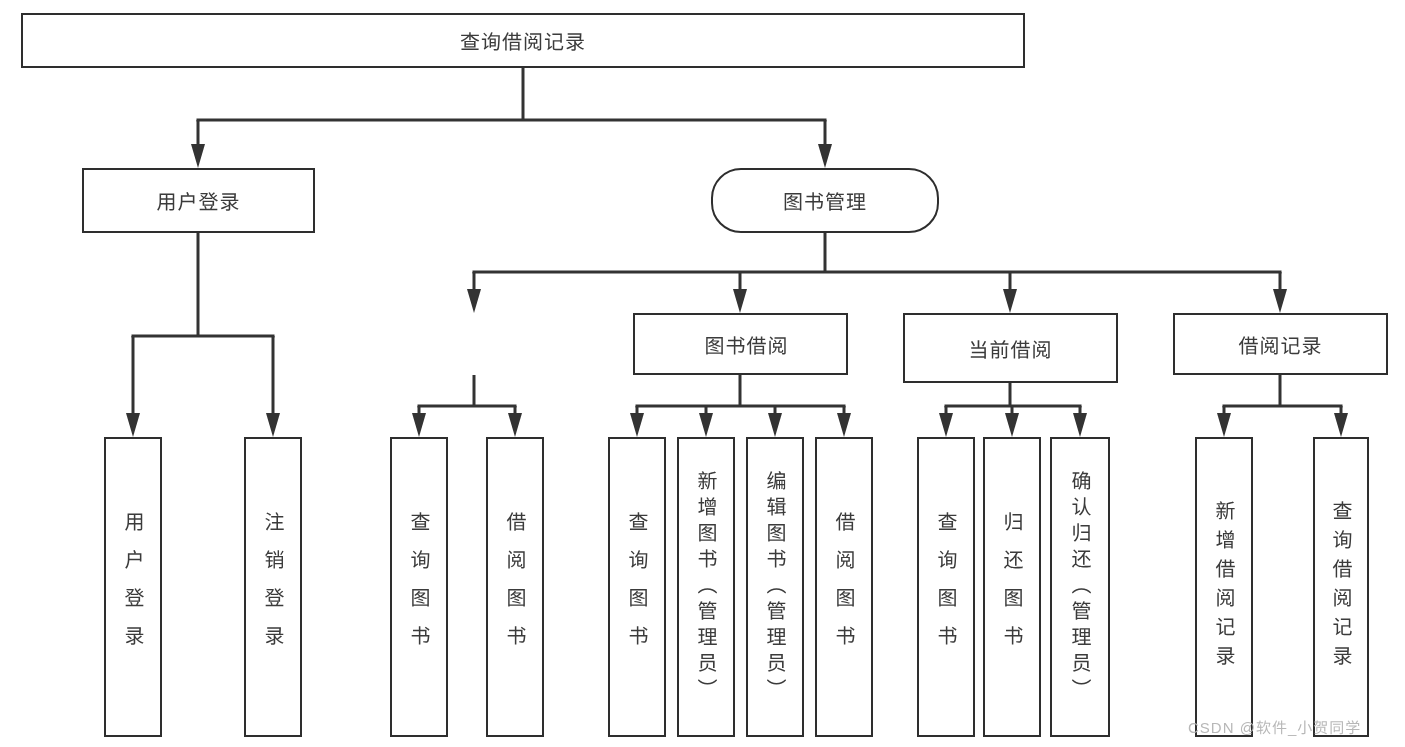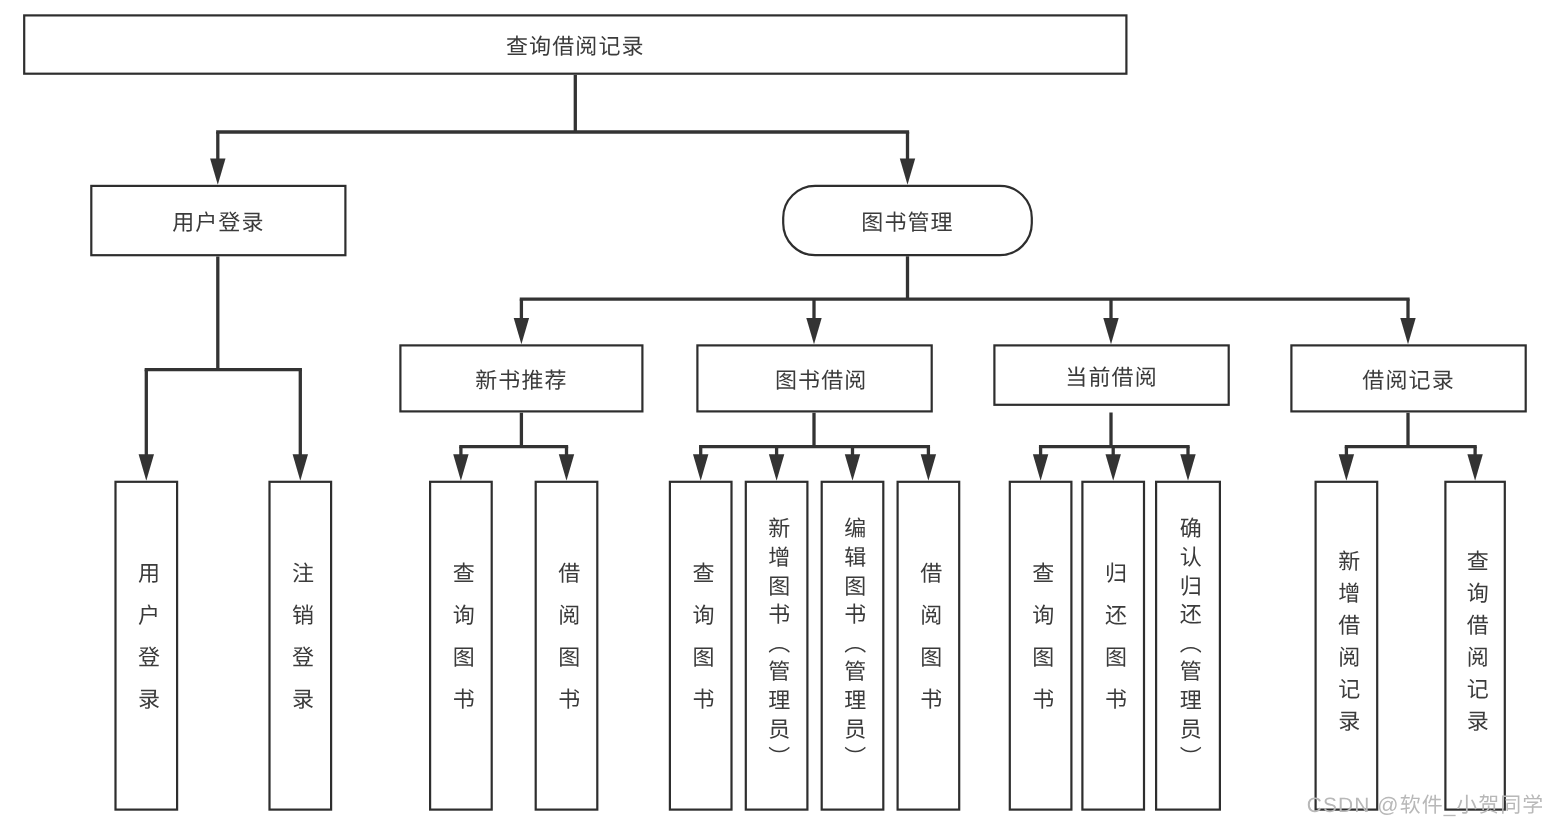--- a/index.html
+++ b/index.html
@@ -43,21 +43,21 @@
   }
   .ls4 span{letter-spacing:18px;}
   .ls6 span{letter-spacing:9px;}
   .ls9 span{letter-spacing:6px;}
   svg.wires{position:absolute;left:0;top:0;z-index:1;}
   svg.wires line{stroke:#333333;stroke-width:3;}
   svg.wires polygon{fill:#333333;stroke:none;}
   .watermark{
     position:absolute;
     left:1188px;top:716px;
-    font-size:19px;
+    font-size:15px;
     color:#b8b8b8;
     letter-spacing:1px;
     z-index:3;
     white-space:nowrap;
   }
 </style>
 </head>
 <body>
 
 <div class="canvas">
@@ -129,23 +129,22 @@
       <line x1="1341" y1="406" x2="1341" y2="415"></line>
       <polygon points="1334,413 1348,413 1341,437"></polygon>
     </g>
   </svg>
 
   <div class="node" style="left:21px;top:13px;width:1004px;height:55px;">查询借阅记录</div>
 
   <div class="node" style="left:82px;top:168px;width:233px;height:65px;">用户登录</div>
   <div class="node" style="left:711px;top:168px;width:228px;height:65px;border-radius:30px;">图书管理</div>
 
-  <div class="node" style="left:363px;top:313px;width:222px;height:62px;">新书推荐</div>
   <div class="node" style="left:633px;top:313px;width:215px;height:62px;padding-left:12px;">图书借阅</div>
-  <div class="node" style="left:903px;top:313px;width:215px;height:56px;">当前借阅</div>
+  <div class="node" style="left:903px;top:313px;width:215px;height:70px;">当前借阅</div>
   <div class="node" style="left:1173px;top:313px;width:215px;height:62px;">借阅记录</div>
 
   <div class="leaf ls4" style="left:104px;top:437px;width:58px;height:300px;">
     <span>用户登录</span>
   </div>
   <div class="leaf ls4" style="left:244px;top:437px;width:58px;height:300px;">
     <span>注销登录</span>
   </div>
 
   <div class="leaf ls4" style="left:390px;top:437px;width:58px;height:300px;">

